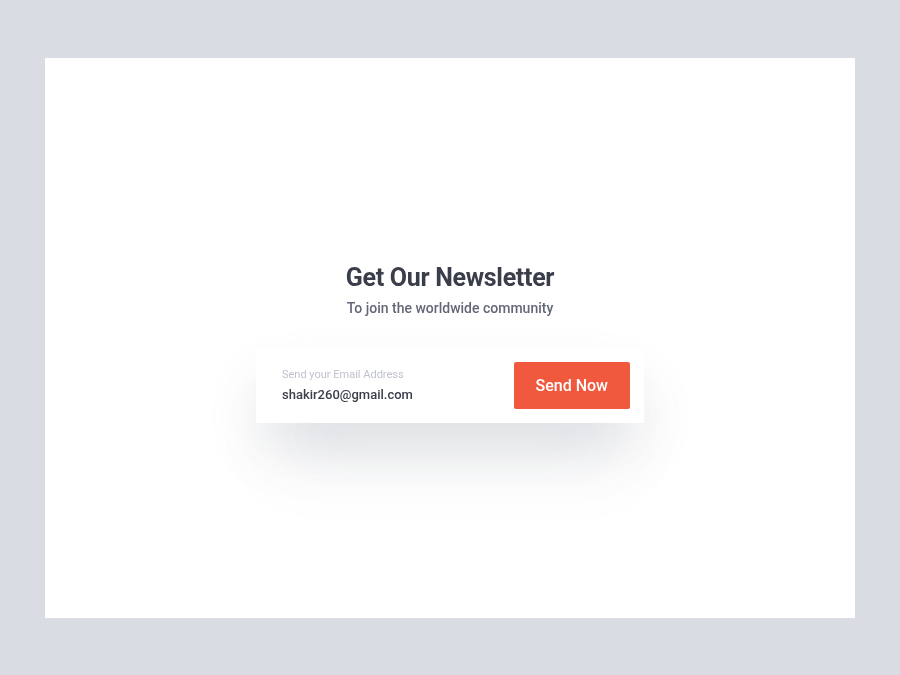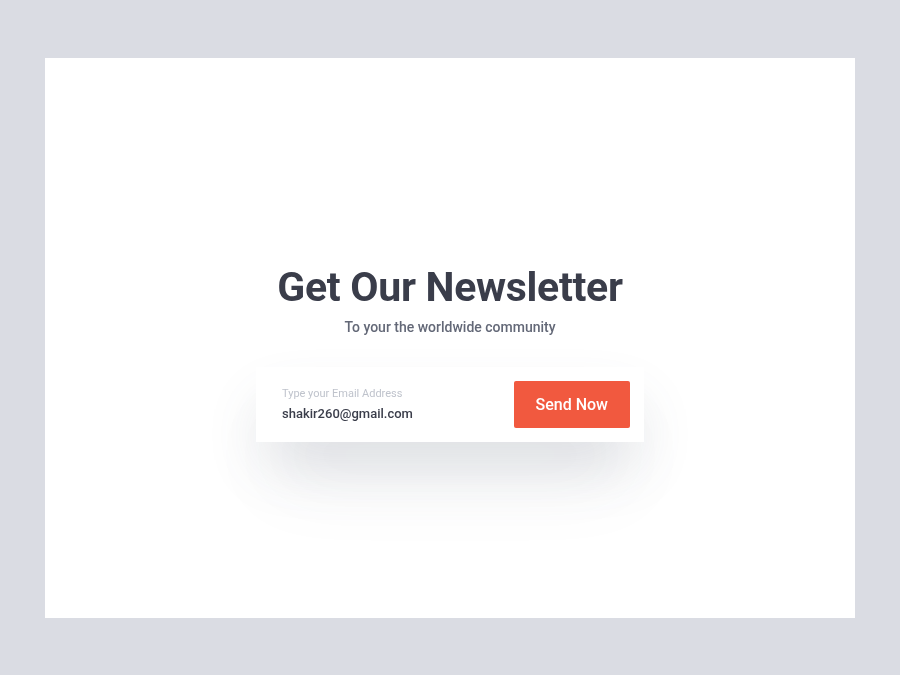--- a/index.html
+++ b/index.html
@@ -26,21 +26,21 @@
     .content {
       position: absolute;
       top: 205px;
       left: 0;
       right: 0;
       display: flex;
       flex-direction: column;
       align-items: center;
     }
     .title {
-      font-size: 41px;
+      font-size: 25px;
       font-weight: 700;
       color: #3a3d4a;
       letter-spacing: -0.3px;
       margin-bottom: 8px;
     }
     .subtitle {
       font-size: 14px;
       font-weight: 500;
       color: #636877;
       margin-bottom: 32px;
@@ -86,22 +86,22 @@
       cursor: pointer;
       font-family: inherit;
     }
   </style>
 </head>
 <body>
 
 <div class="canvas">
   <div class="content">
     <h1 class="title">Get Our Newsletter</h1>
-    <p class="subtitle">To your the worldwide community</p>
+    <p class="subtitle">To join the worldwide community</p>
     <div class="form-card">
       <div class="field">
-        <span class="field-label">Type your Email Address</span>
+        <span class="field-label">Send your Email Address</span>
         <input type="text" class="field-input" value="shakir260@gmail.com" style="">
       </div>
       <button class="send-btn">Send Now</button>
     </div>
   </div>
 </div>
 
 </body></html>

